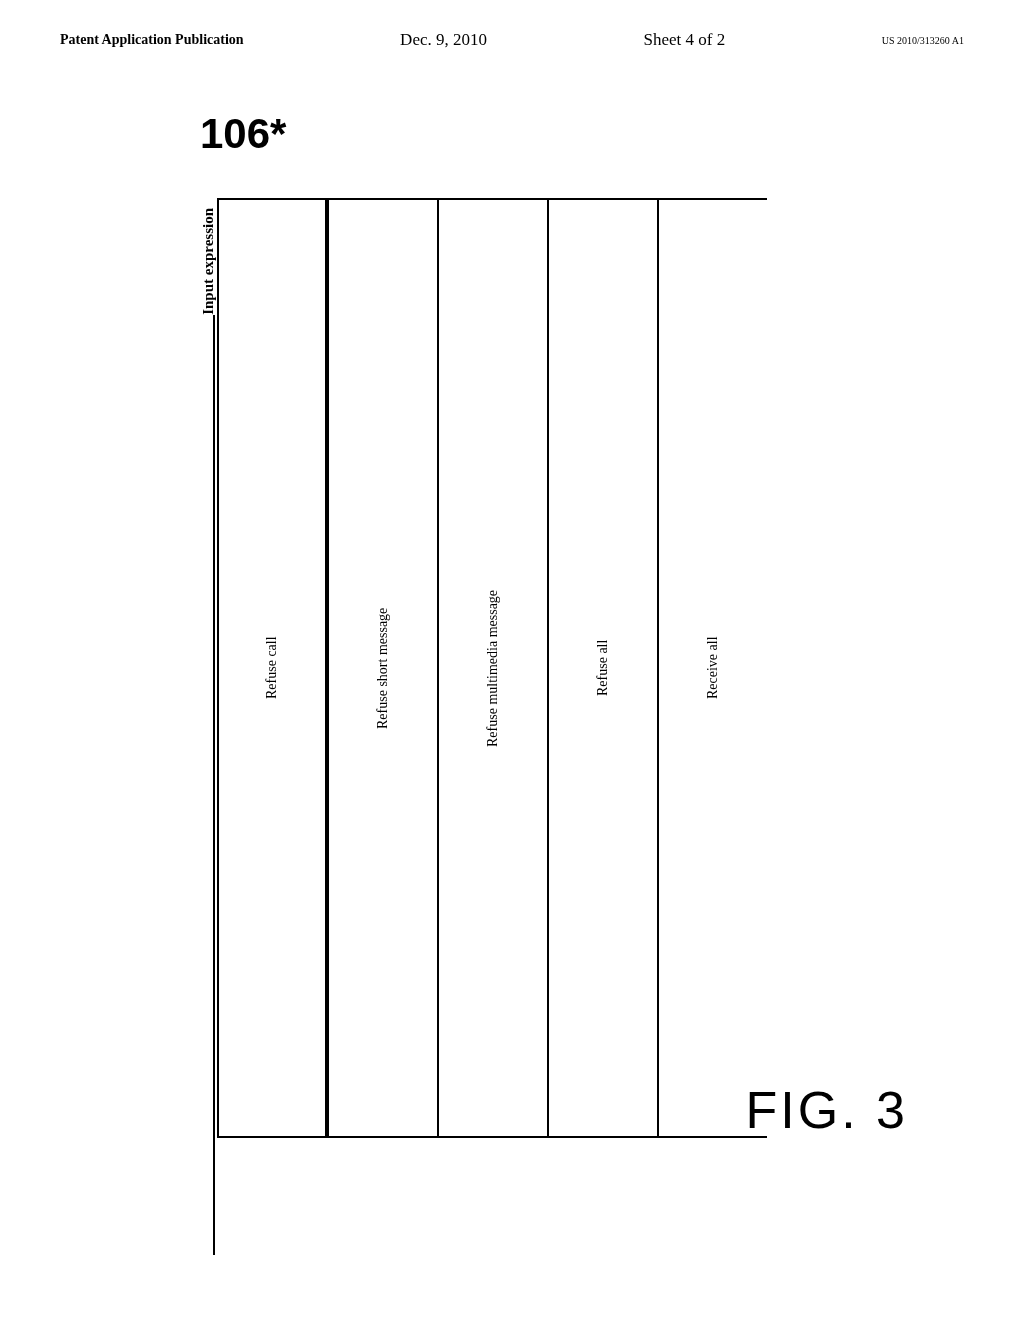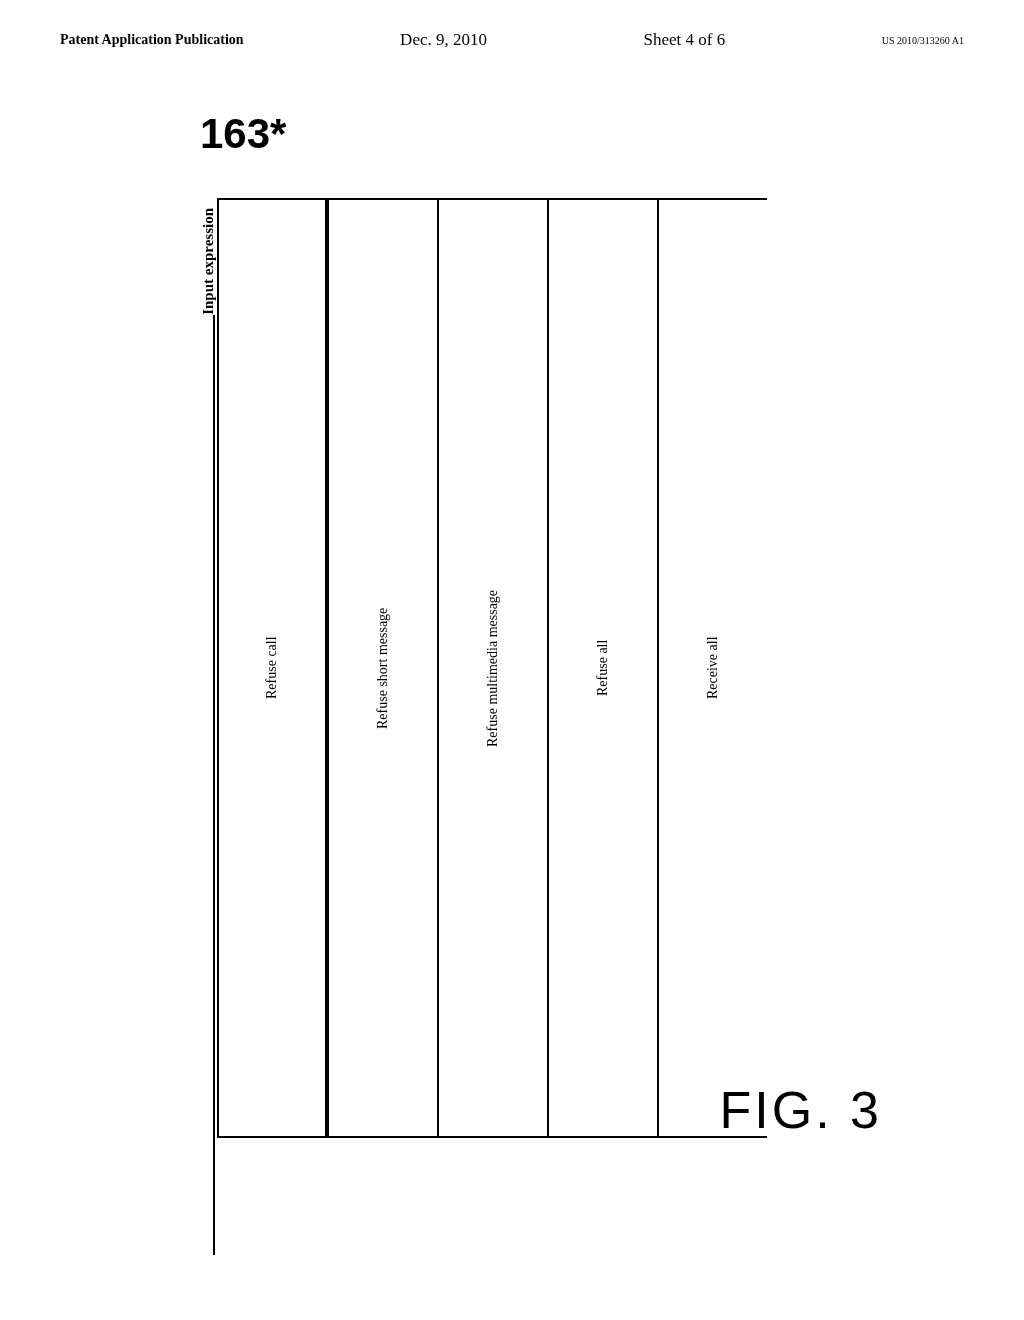--- a/index.html
+++ b/index.html
@@ -115,42 +115,42 @@
     .column-box:first-child {
       border-left: 2px solid #000;
     }
   </style>
 </head>
 <body>
 
 <div class="header">
   <span class="header-left">Patent Application Publication</span>
   <span class="header-center">Dec. 9, 2010</span>
-  <span class="header-center">Sheet 4 of 6</span>
+  <span class="header-center">Sheet 4 of 2</span>
   <span class="header-right">US 2010/313260 A1</span>
 </div>
 
 <div class="main-content">
 
-  <div class="figure-label">163*</div>
+  <div class="figure-label">106*</div>
 
   <div class="diagram-container">
 
     <div class="vertical-line-container">
       <span class="input-expression-label">Input expression</span>
       <div class="left-border-line"></div>
     </div>
 
     <div class="columns-group">
       <div class="column-box">Refuse call</div>
       <div class="column-box">Refuse short message</div>
       <div class="column-box">Refuse multimedia message</div>
       <div class="column-box">Refuse all</div>
       <div class="column-box">Receive all</div>
     </div>
 
   </div>
 
 </div>
 
-<div style="position: absolute; right: 142px; bottom: 180px; text-align: left;">
+<div style="position: absolute; right: 116px; bottom: 180px; text-align: left;">
   <div style="font-size: 52px; font-family: Arial, sans-serif; font-weight: normal; letter-spacing: 3px;">FIG. 3</div>
 </div>
 
 </body></html>

